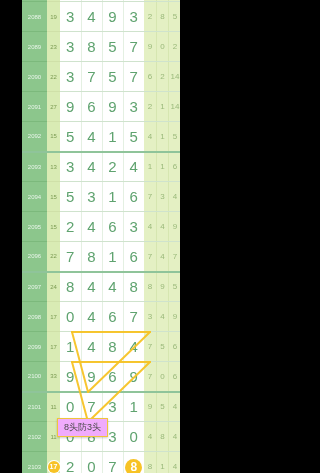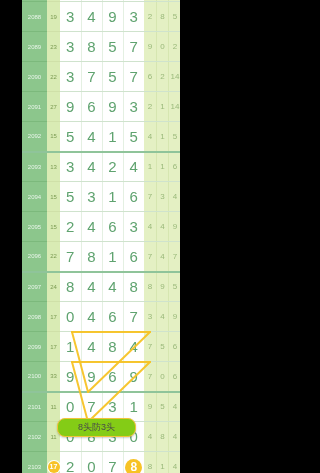--- a/index.html
+++ b/index.html
@@ -67,24 +67,24 @@
   
   #lines{
     position:absolute;left:0;top:0;width:158px;height:473px;
     pointer-events:none;z-index:2;
   }
 
   
   .note{
     position:absolute;z-index:5;
     left:35px;top:418px;
-    padding:2px 20px;
-    background:#84cc16;
+    padding:2px 6px;
+    background:#f0abfc;
     border:1.5px solid #f0c53a;
-    border-radius:8px;
+    border-radius:0;
     font-size:9px;color:#4a4a4a;
     white-space:nowrap;
     box-shadow:0 1px 2px rgba(0,0,0,.2);
   }
 </style>
 </head>
 <body>
 
 <div id="app">
 

